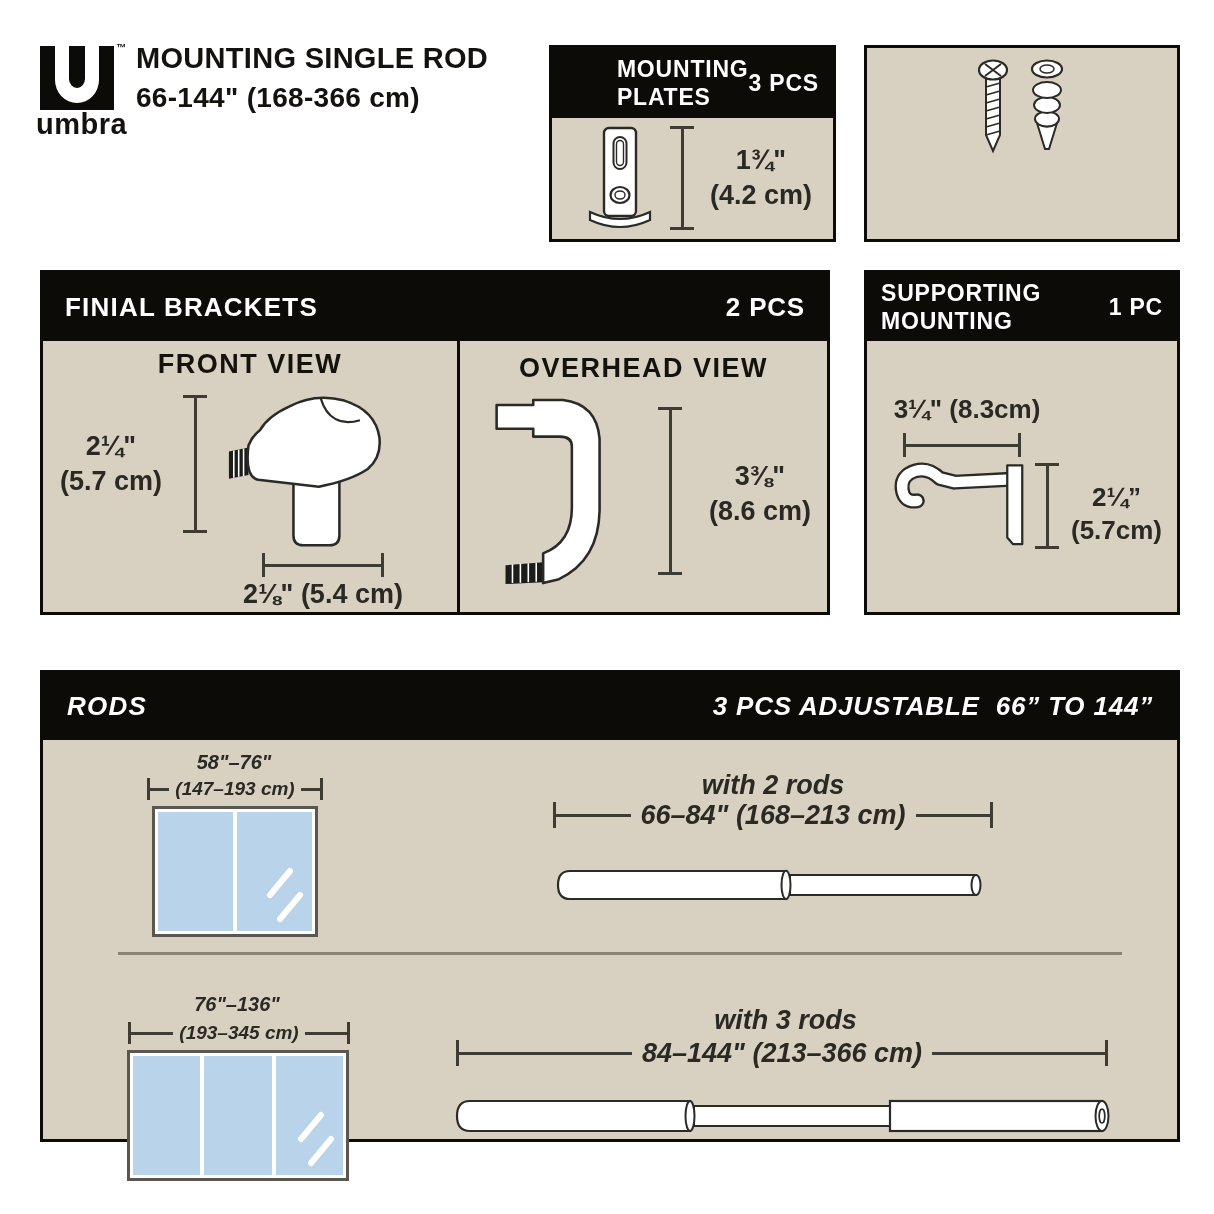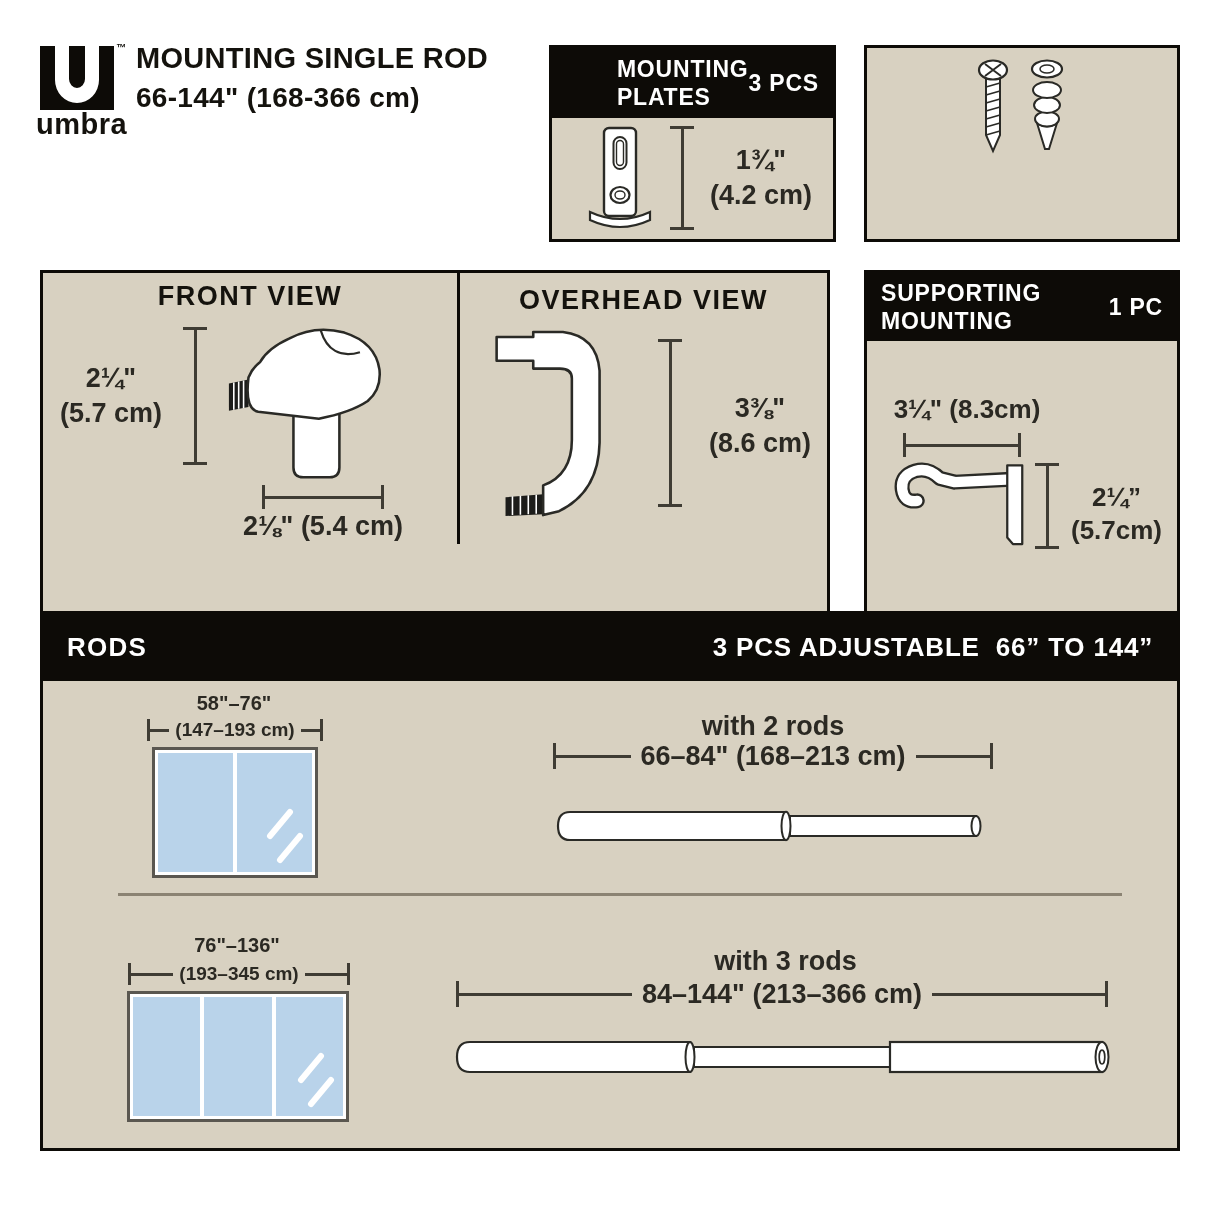--- a/index.html
+++ b/index.html
@@ -91,20 +91,24 @@
       <ellipse cx="22" cy="60" rx="12" ry="7.5" fill="#ffffff" stroke="#2a2a26" stroke-width="2"></ellipse>
       <ellipse cx="22" cy="46" rx="13" ry="8" fill="#ffffff" stroke="#2a2a26" stroke-width="2"></ellipse>
       <ellipse cx="22" cy="31" rx="14" ry="8" fill="#ffffff" stroke="#2a2a26" stroke-width="2"></ellipse>
       <ellipse cx="22" cy="10" rx="15" ry="8.5" fill="#ffffff" stroke="#2a2a26" stroke-width="2.2"></ellipse>
       <ellipse cx="22" cy="10" rx="7" ry="4" fill="none" stroke="#2a2a26" stroke-width="1.5"></ellipse>
     </svg>
   </div>
 </div>
 
 <div class="panel" style="left:40px;top:270px;width:790px;height:345px;">
+  <div class="phdr" style="height:68px;padding:0 22px;">
+    <div class="t2">FINIAL BRACKETS</div>
+    <div class="qty" style="font-size:26px;">2 PCS</div>
+  </div>
   <div class="pbody" style="height:271px;display:flex;">
 
     <div style="width:414px;position:relative;">
       <div class="viewlbl abs" style="left:0;top:8px;width:100%;">FRONT VIEW</div>
       <div class="vdim" style="left:140px;top:54px;height:138px;width:24px;">
         <div class="cap" style="width:24px;"></div>
         <div class="seg"></div>
         <div class="cap" style="width:24px;"></div>
       </div>
       <div class="dimtxt abs" style="left:2px;top:88px;width:132px;font-size:27px;">
@@ -172,21 +176,21 @@
       <div class="seg"></div>
       <div class="cap" style="width:24px;"></div>
     </div>
     <div class="dimtxt abs" style="left:192px;top:140px;width:115px;font-size:26px;">
       <div>2¼”</div>
       <div>(5.7cm)</div>
     </div>
   </div>
 </div>
 
-<div class="panel" style="left:40px;top:611px;width:1140px;height:540px;">
+<div class="panel" style="left:40px;top:670px;width:1140px;height:472px;font-style:italic;">
   <div class="phdr" style="height:67px;padding:0 24px;">
     <div class="t2">RODS</div>
     <div class="qty" style="font-size:26px;white-space:pre;">3 PCS ADJUSTABLE  66” TO 144”</div>
   </div>
   <div class="pbody" style="height:467px;">
 
     <div class="dimtxt abs" style="left:106px;top:10px;width:170px;font-size:20px;">58"–76"</div>
     <div class="hdim" style="left:104px;top:38px;width:176px;height:22px;">
       <div class="cap" style="height:22px;"></div>
       <div class="seg" style="min-width:14px;"></div>

